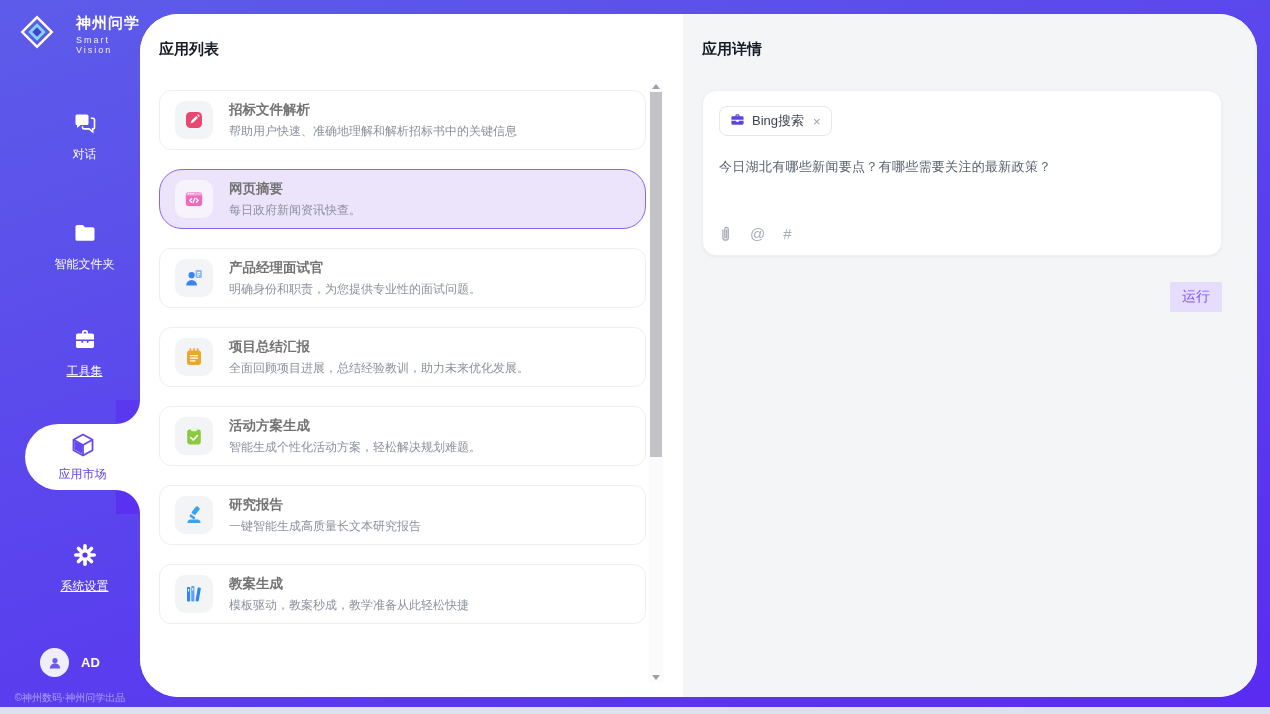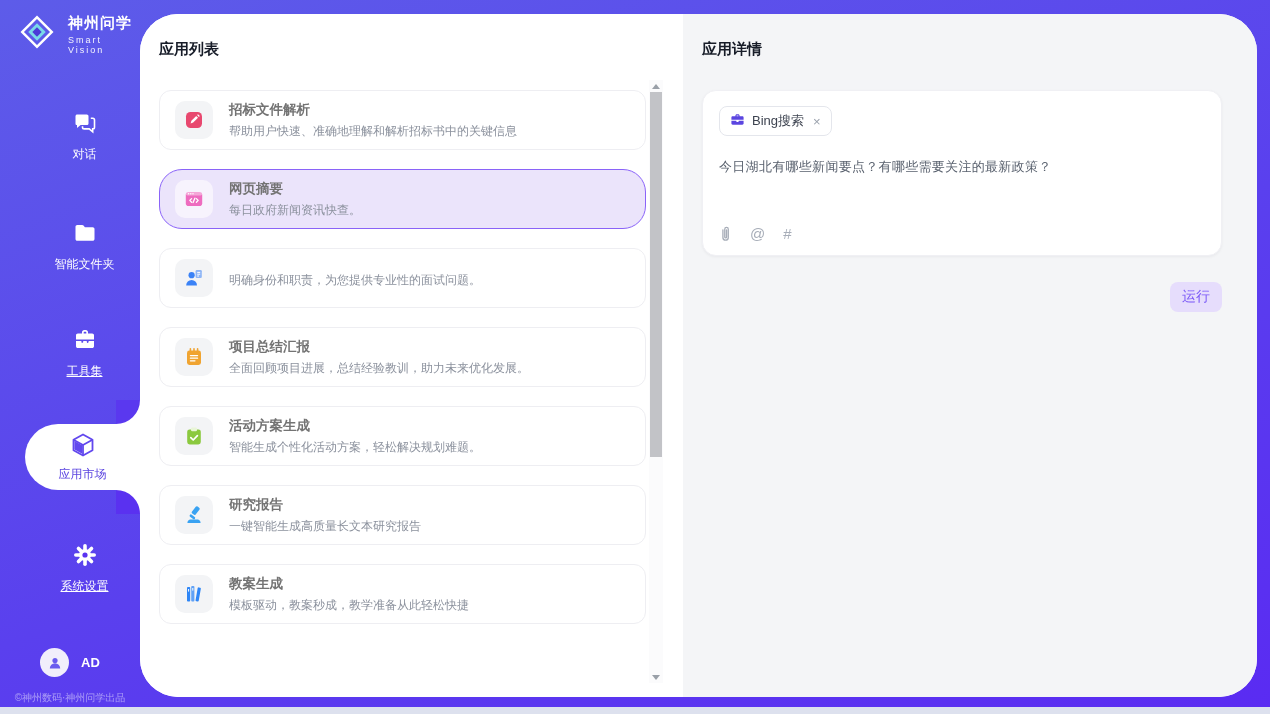--- a/index.html
+++ b/index.html
@@ -2,21 +2,21 @@
 <html><head>
 <meta charset="utf-8">
 <style>
   * { margin:0; padding:0; box-sizing:border-box; }
   html,body { width:1270px; height:714px; font-family:"Liberation Sans","DejaVu Sans",sans-serif; }
   .app { position:relative; width:1270px; height:714px; background:linear-gradient(160deg,#5d5ce9 0%,#5a40ee 55%,#5a2bf2 100%); overflow:hidden; }
   .bottom-strip { position:absolute; left:0; right:0; bottom:0; height:7px; background:#dde1ee; }
 
   
   .sidebar { position:absolute; left:0; top:0; width:140px; height:714px; color:#fff; }
-  .logo { position:absolute; top:13px; left:18px; display:flex; align-items:center; gap:12px; }
+  .logo { position:absolute; top:13px; left:18px; display:flex; align-items:center; gap:20px; }
   .logo-text .cn { font-size:15px; font-weight:bold; letter-spacing:1px; }
   .logo-text .en { font-size:9px; letter-spacing:2px; opacity:.92; margin-top:2px; }
   .nav-item { position:absolute; left:0; width:169px; text-align:center; cursor:pointer; }
   .nav-item .lbl { display:block; margin-top:6px; font-size:12px; color:#fff; }
   .nav-item .lbl.underline { text-decoration:underline; }
   .nav-chat { top:110px; } .nav-folder { top:220px; } .nav-tools { top:327px; } .nav-settings { top:542px; }
   .nav-active { position:absolute; top:424px; left:25px; right:0; height:66px; background:#fff; border-radius:33px 0 0 33px; display:flex; flex-direction:column; align-items:center; justify-content:center; cursor:pointer; }
   .nav-active .lbl { margin-top:3px; font-size:12px; color:#5b45e0; }
   .curve { position:absolute; right:0; width:24px; height:24px; background:#fff; }
   .curve.top { top:-24px; } .curve.bottom { bottom:-24px; }
@@ -50,21 +50,21 @@
   .sb-thumb { position:absolute; top:12px; left:1px; width:12px; height:365px; background:#c2c3c7; }
 
   .detail-panel { flex:1; background:#f4f5f7; padding:26px 35px 0 19px; display:flex; flex-direction:column; }
   .input-card { margin-top:31px; background:#fff; border:1px solid #f0f0f4; border-radius:14px; height:166px; padding:15px 16px; position:relative; box-shadow:0 1px 3px rgba(16,24,40,.05); }
   .chip { display:inline-flex; align-items:center; gap:7px; height:30px; padding:0 10px; border:1px solid #e4e6ec; border-radius:8px; background:#fff; cursor:default; }
   .chip-label { font-size:13px; color:#3d4350; }
   .chip-close { font-size:13px; color:#9aa1ac; margin-left:2px; cursor:pointer; }
   .question { margin-top:22px; font-size:13px; color:#59616e; letter-spacing:.3px; }
   .attach-row { position:absolute; left:16px; bottom:13px; display:flex; align-items:center; gap:18px; }
   .attach { color:#a7adb8; font-size:15px; line-height:1; cursor:pointer; display:flex; align-items:center; }
-  .run-btn { margin:26px 0 0 auto; min-width:51px; height:30px; padding:0 12px; background:#e6ddfc; color:#7a58f7; border:none; border-radius:8px; font-size:14px; font-family:inherit; cursor:pointer; }
+  .run-btn { margin:26px 0 0 auto; min-width:51px; height:30px; padding:0 12px; background:#e6ddfc; color:#7a58f7; border:none; border-radius:0; font-size:14px; font-family:inherit; cursor:pointer; }
 </style>
 </head>
 <body>
 
 <div class="app">
 
   <aside class="sidebar">
     <div class="logo">
       <span>
         <svg width="38" height="38" viewBox="0 0 40 40">
@@ -191,20 +191,21 @@
           <div class="app-card">
     <span class="tile">
               <svg width="22" height="22" viewBox="0 0 22 22">
                 <rect x="12.6" y="3" width="6.2" height="8" rx="1.2" fill="#3B82F6" opacity=".55"></rect>
                 <path d="M14.2 5.4h3M14.2 7.2h3M14.2 9h1.8" stroke="#fff" stroke-width="1"></path>
                 <circle cx="8.6" cy="8.2" r="3.1" fill="#3B82F6"></circle>
                 <path d="M3.2 18.4a5.4 5.4 0 0 1 10.8 0z" fill="#3B82F6"></path>
               </svg>
             </span>
     <span class="meta">
+      <span class="app-name" style="display:block">产品经理面试官</span>
       <span class="app-desc" style="display:block">明确身份和职责，为您提供专业性的面试问题。</span>
     </span>
   </div>
           <div class="app-card">
     <span class="tile">
               <svg width="22" height="22" viewBox="0 0 22 22">
                 <rect x="4" y="4.6" width="14" height="14.4" rx="2.4" fill="#F0A431"></rect>
                 <path d="M7.4 2.8v3.4M11 2.8v3.4M14.6 2.8v3.4" stroke="#F0A431" stroke-width="1.6" stroke-linecap="round"></path>
                 <path d="M7.4 9.6h7.2M7.4 12.2h7.2M7.4 14.8h4.6" stroke="#fff" stroke-width="1.2" stroke-linecap="round"></path>
               </svg>

